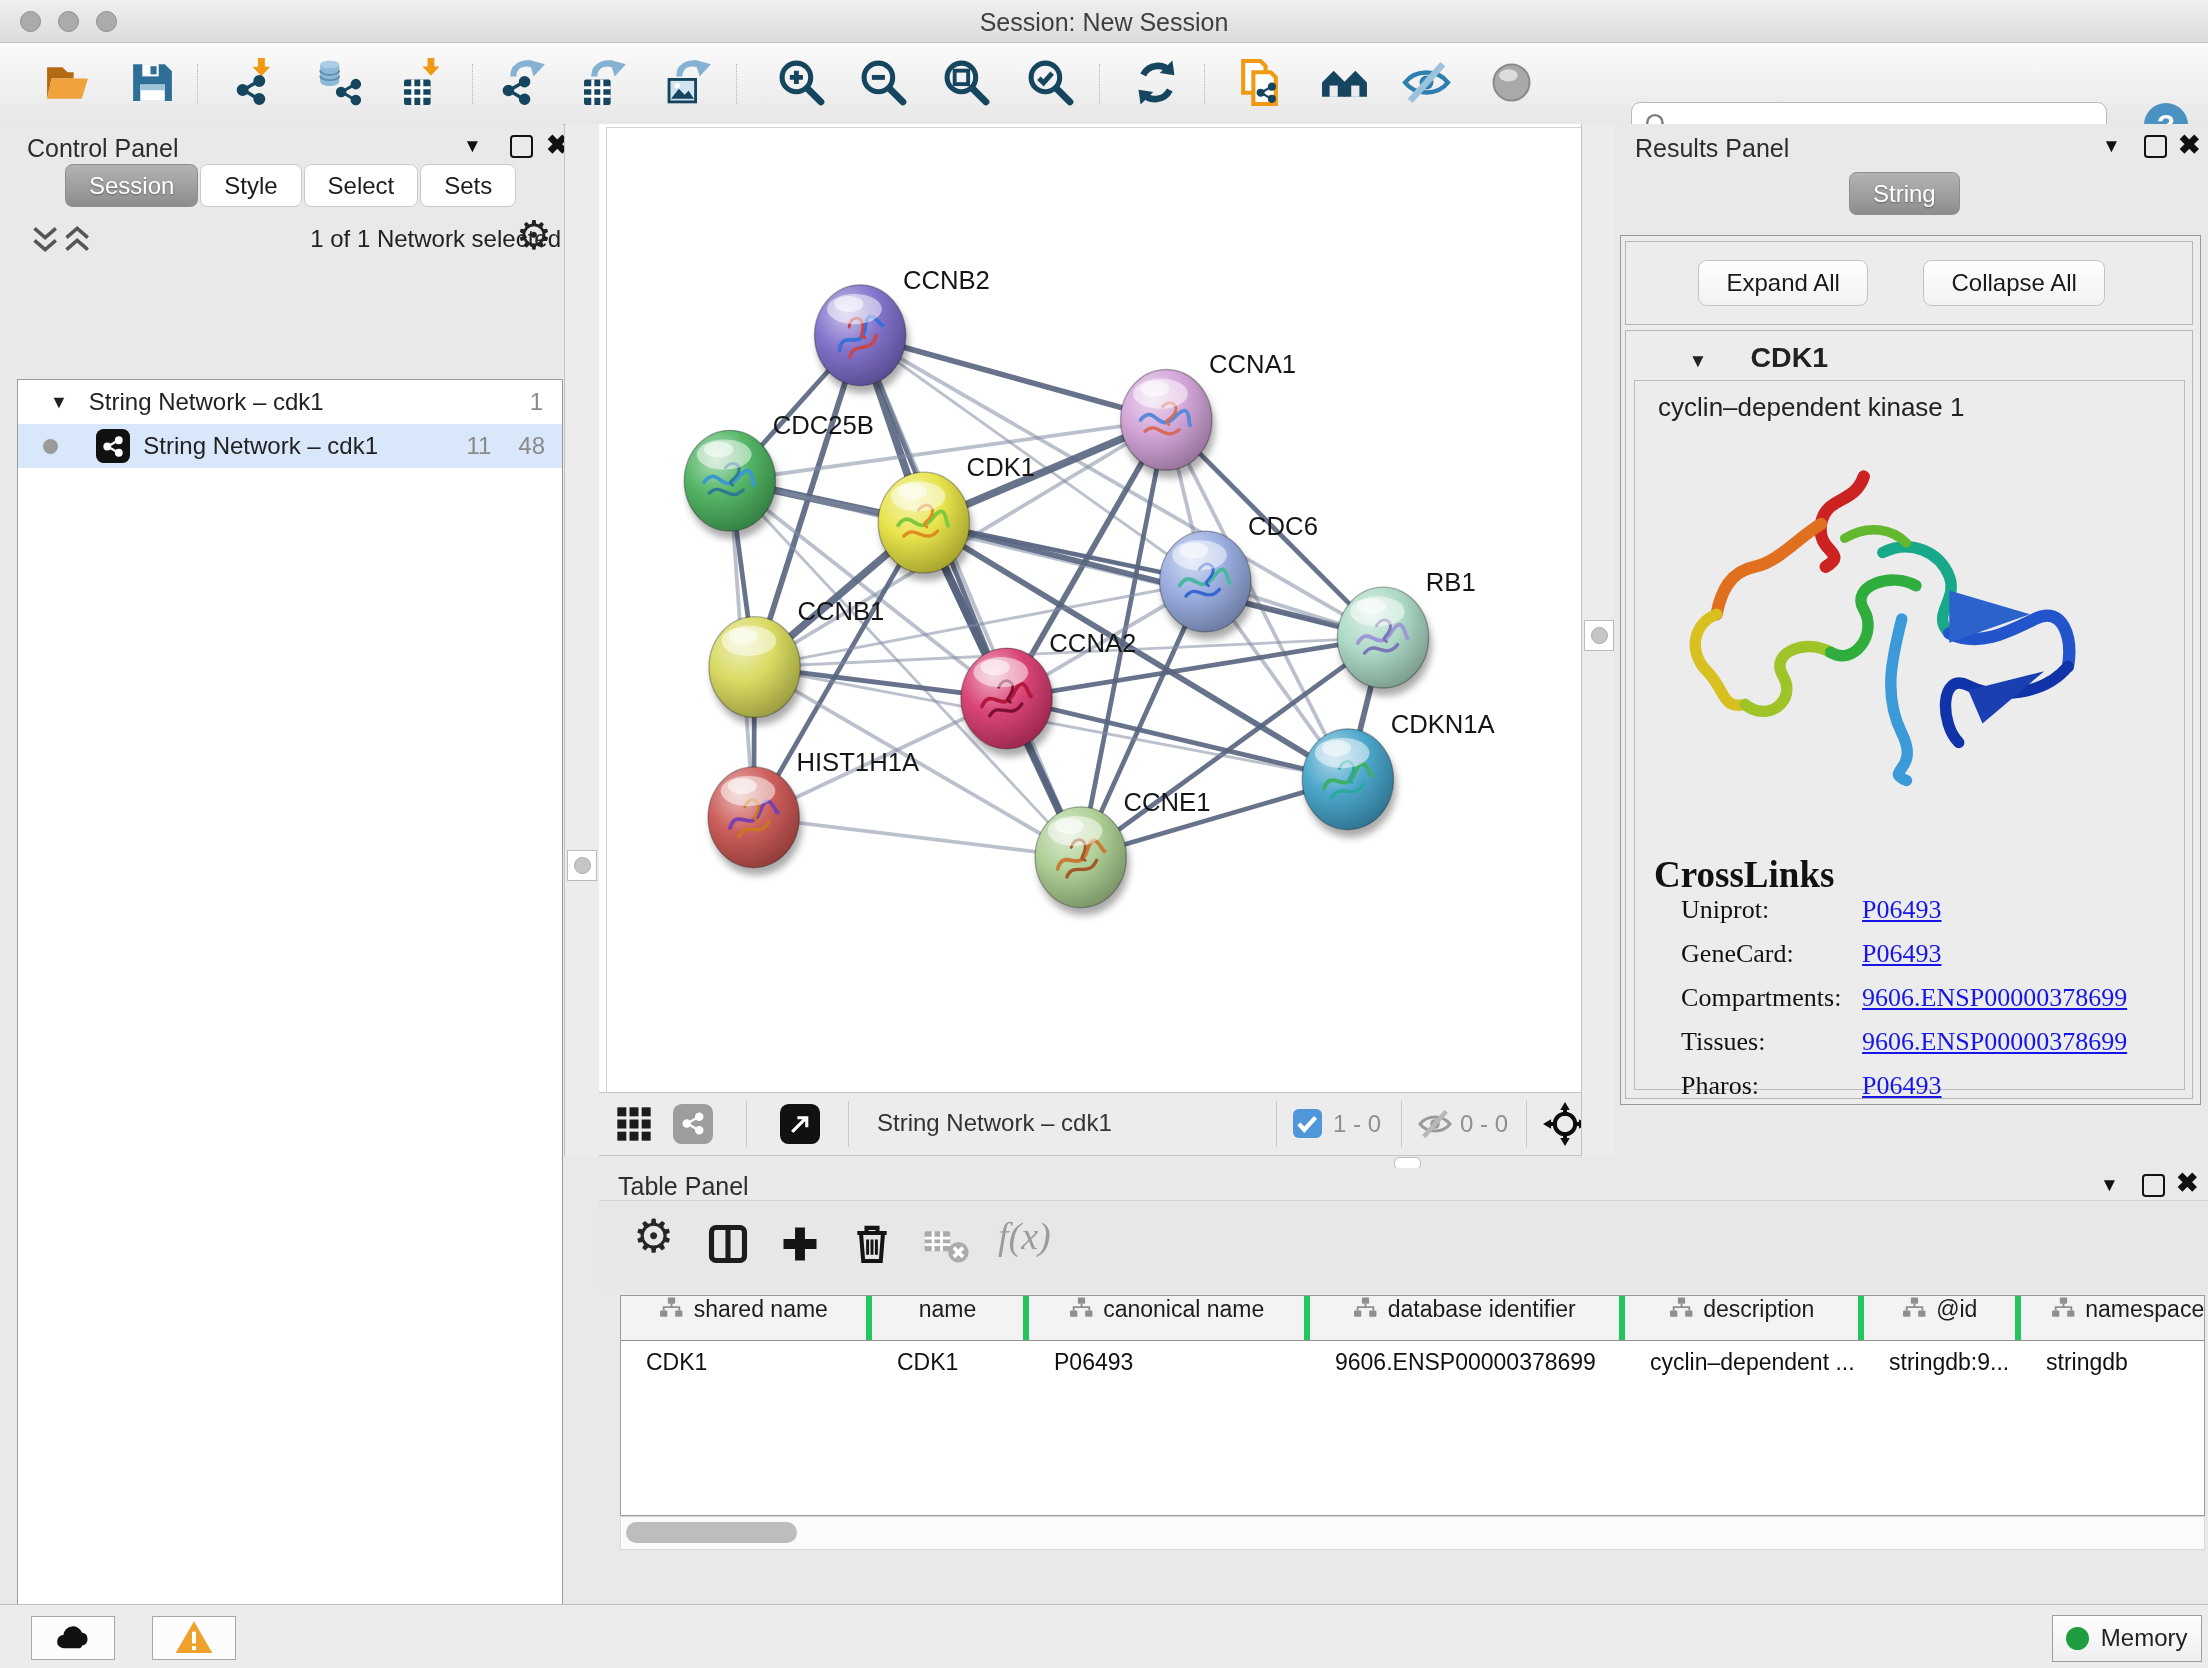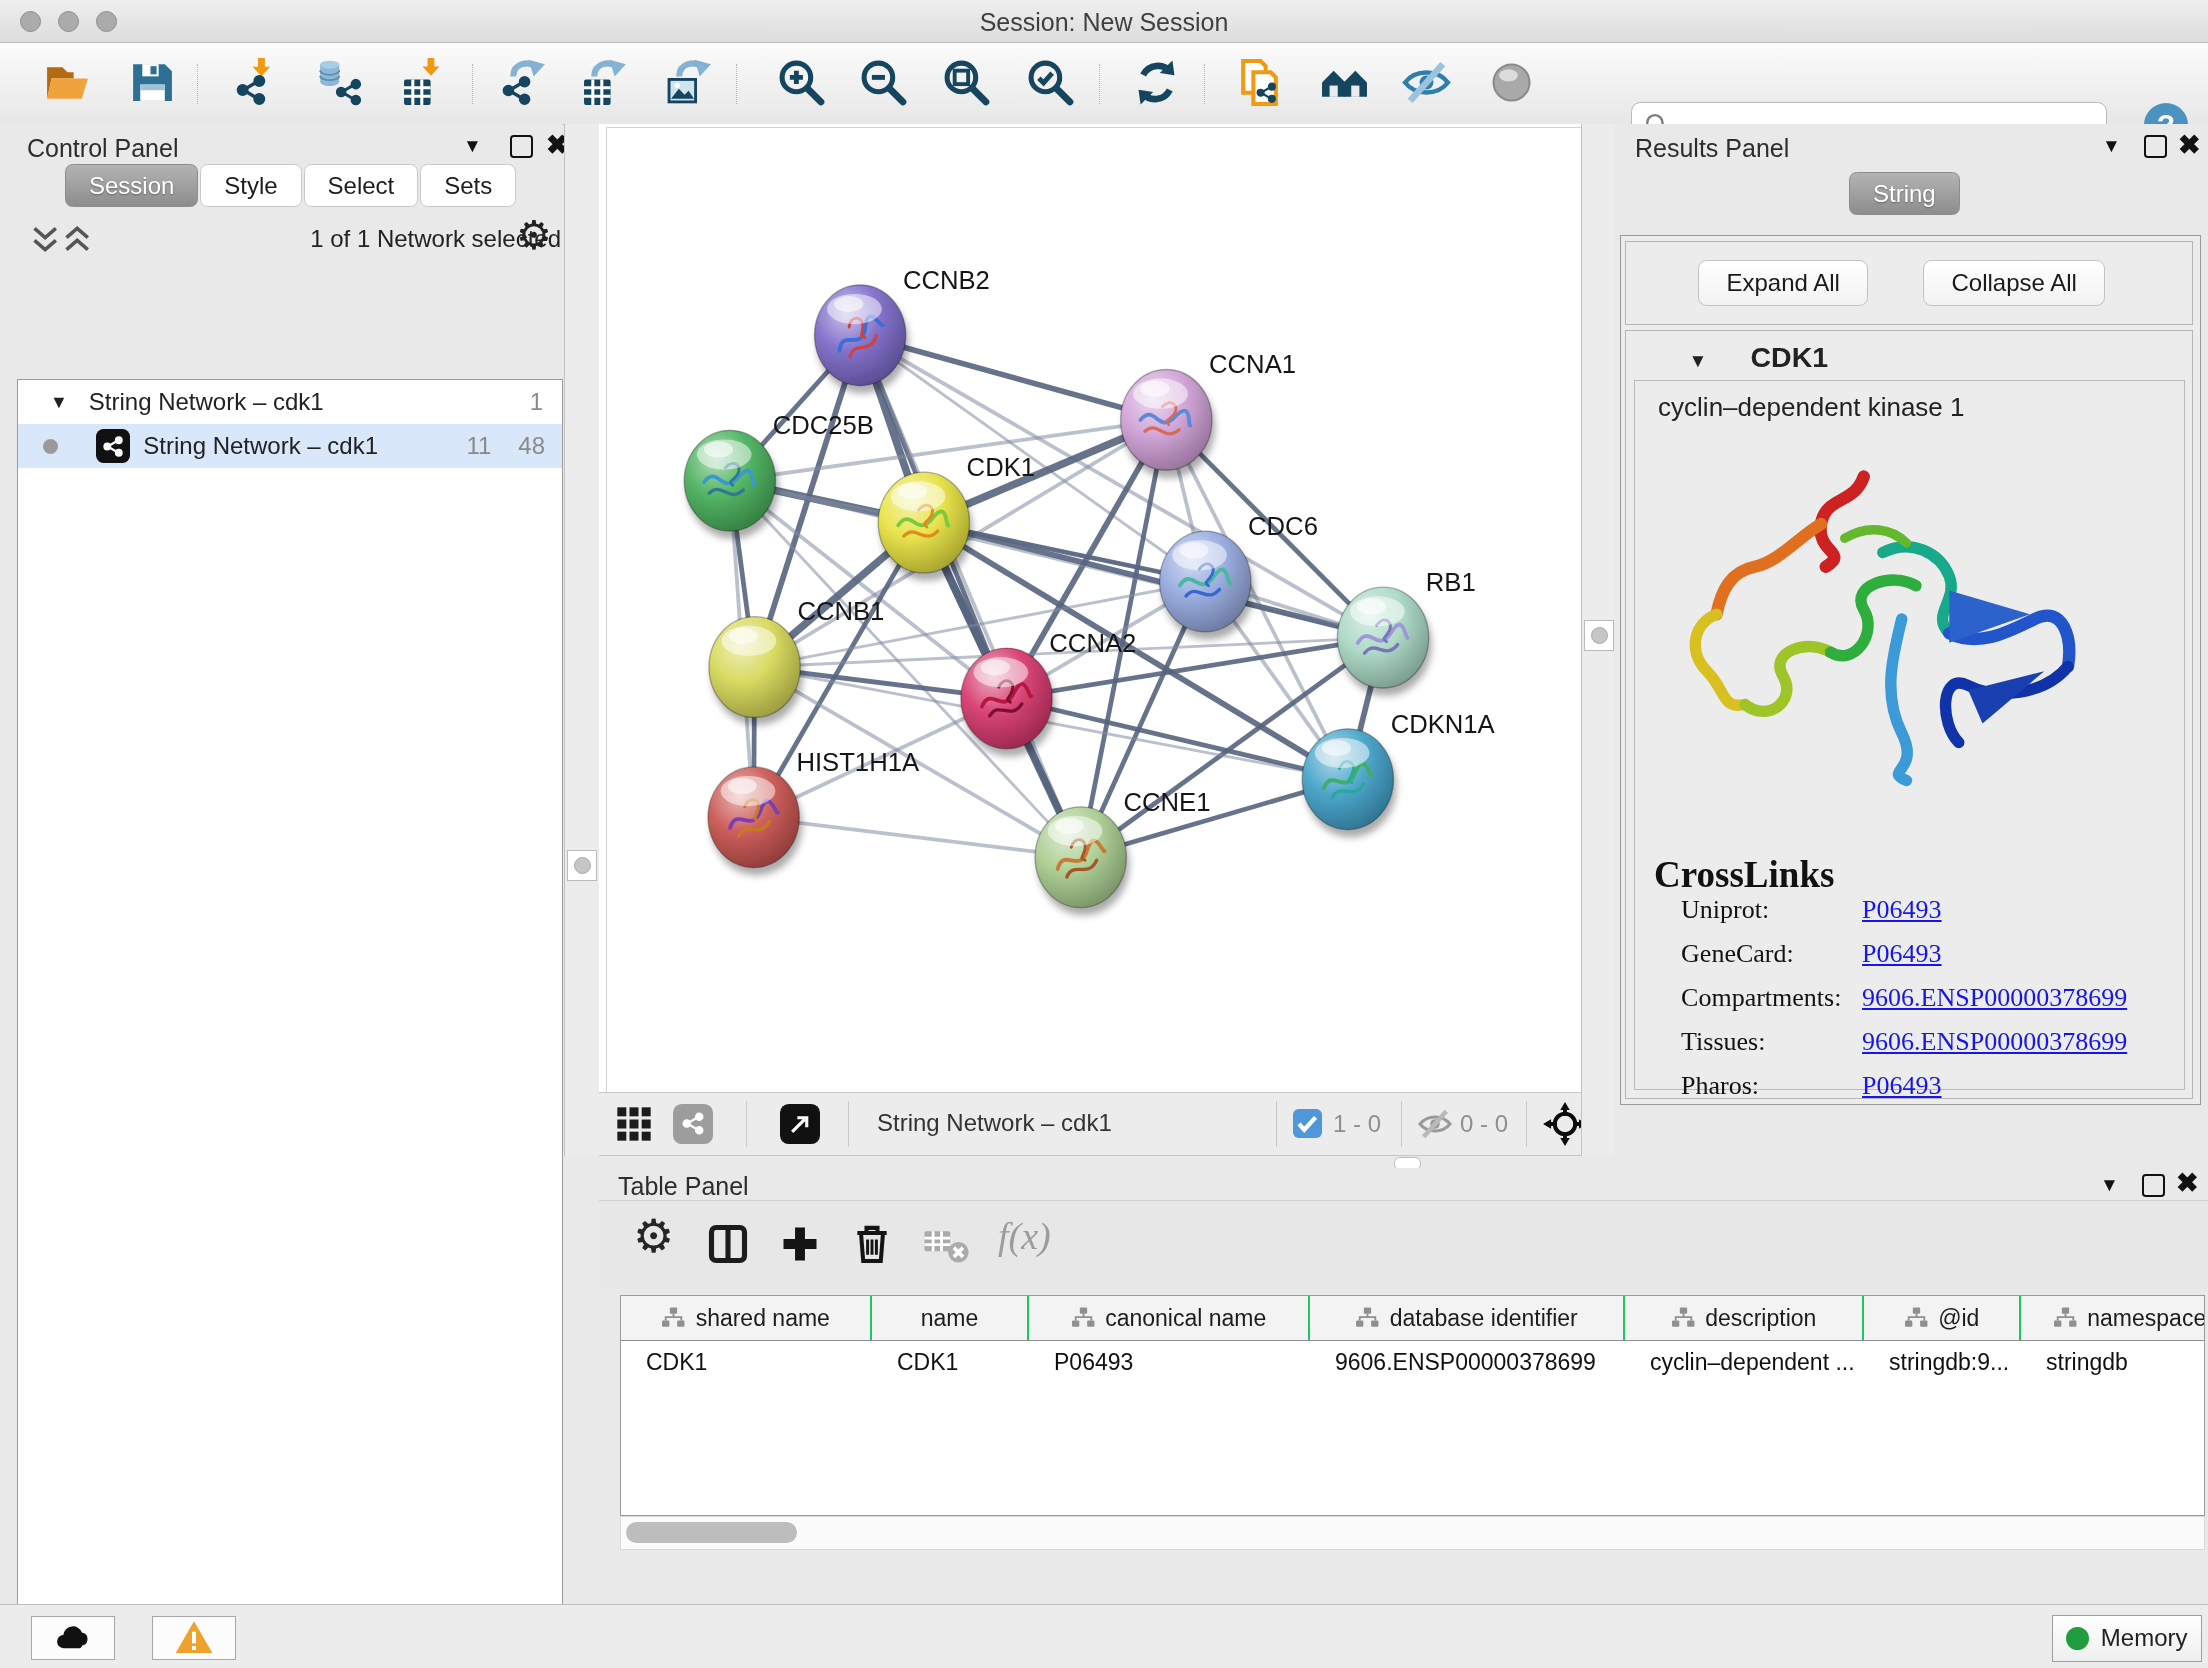--- a/index.html
+++ b/index.html
@@ -65,22 +65,22 @@
   .xl-label{width:181px;color:#111;}
   .xl-val a{color:#1616e8;text-decoration:underline;}
   
   #tablepanel{left:599px;top:1168px;width:1609px;height:436px;background:#e9e9e9;}
   #tp-toolbar{left:0;top:32px;width:1609px;height:88px;background:#e7e7e7;border-top:1px solid #d2d2d2;}
   .tp-icon{top:21px;width:44px;height:44px;}
   .tp-icon svg{width:100%;height:100%;}
   #fx{font-family:"Liberation Serif",serif;font-style:italic;font-size:38px;color:#9c9c9c;}
   #tbl{left:21px;top:127px;width:1583px;height:219px;background:#fff;border:1.9px solid #9b9b9b;overflow:hidden;}
   #tbl-head{display:flex;height:44px;background:#f3f3f3;border-bottom:1.9px solid #8f8f8f;}
-  .th{display:flex;align-items:center;justify-content:center;gap:9.5px;font-size:23px;color:#1c1c1c;
-    border-right:2px solid #22c55e;box-sizing:border-box;overflow:hidden;white-space:nowrap;flex:none;}
+  .th{display:flex;align-items:flex-start;justify-content:center;gap:9.5px;font-size:23px;color:#1c1c1c;
+    border-right:6px solid #22c55e;box-sizing:border-box;overflow:hidden;white-space:nowrap;flex:none;}
   .th svg{width:25px;height:25px;flex:none;}
   .tr{display:flex;height:42px;}
   .td{font-size:23px;color:#111;display:flex;align-items:center;padding-left:25px;box-sizing:border-box;
     overflow:hidden;white-space:nowrap;flex:none;}
   #hscroll{left:21px;top:348px;width:1583px;height:32px;background:#fbfbfb;border:1px solid #d9d9d9;}
   #hthumb{left:4.8px;top:4.8px;width:171px;height:21px;border-radius:10.5px;background:#bdbdbd;}
   #tp-tabs{left:0;top:390px;width:1609px;height:44px;}
   
   #statusbar{left:0;top:1604px;width:2208px;height:65px;background:#ececec;border-top:1px solid #bdbdbd;}
   .sb-btn{top:11.4px;width:82px;height:42px;background:#fcfcfc;border:1.9px solid #a8a8a8;

